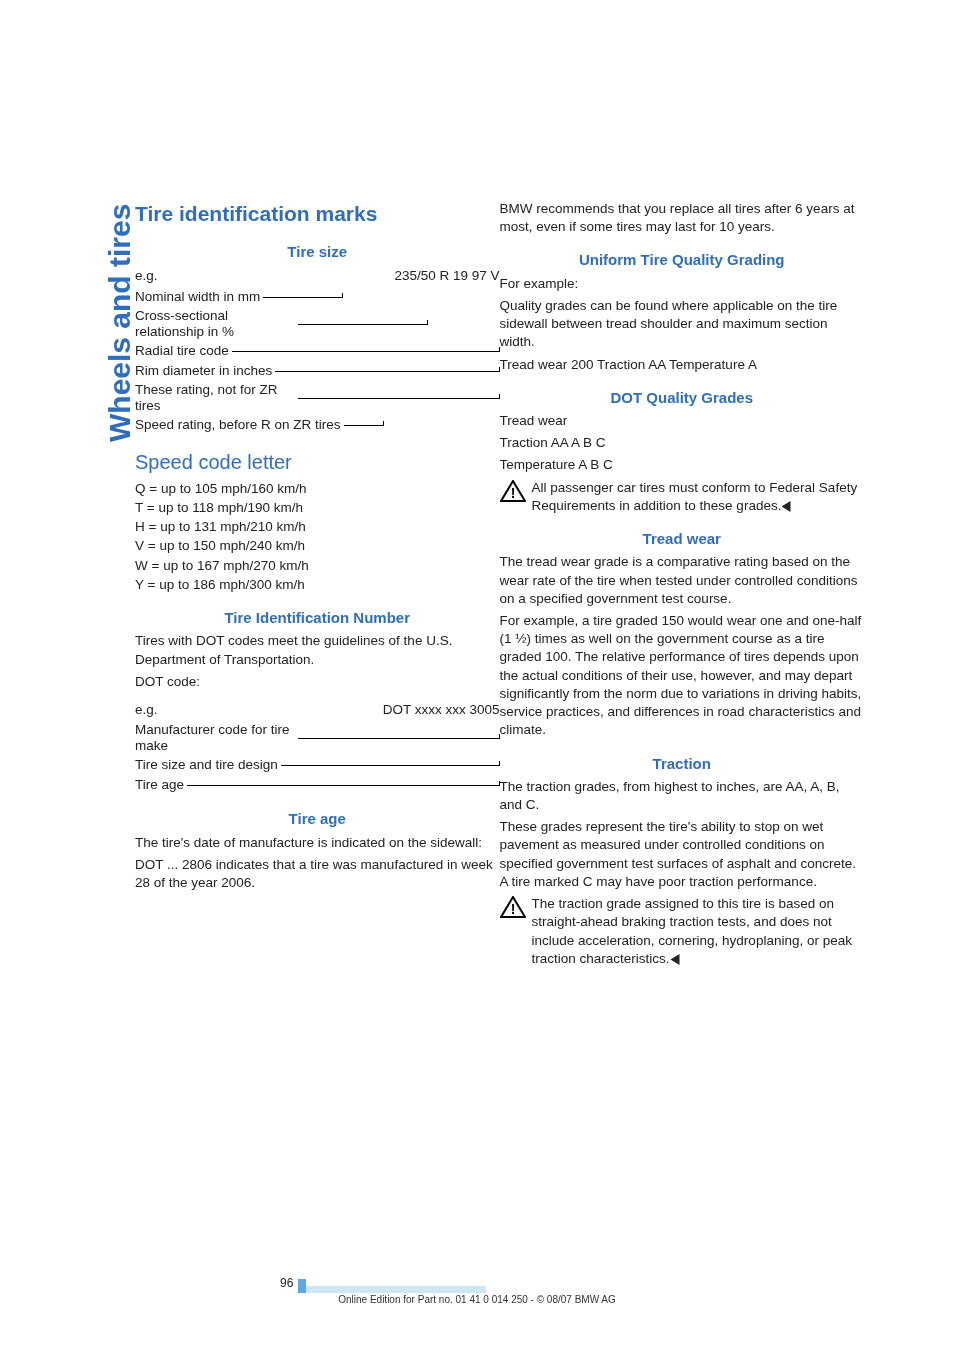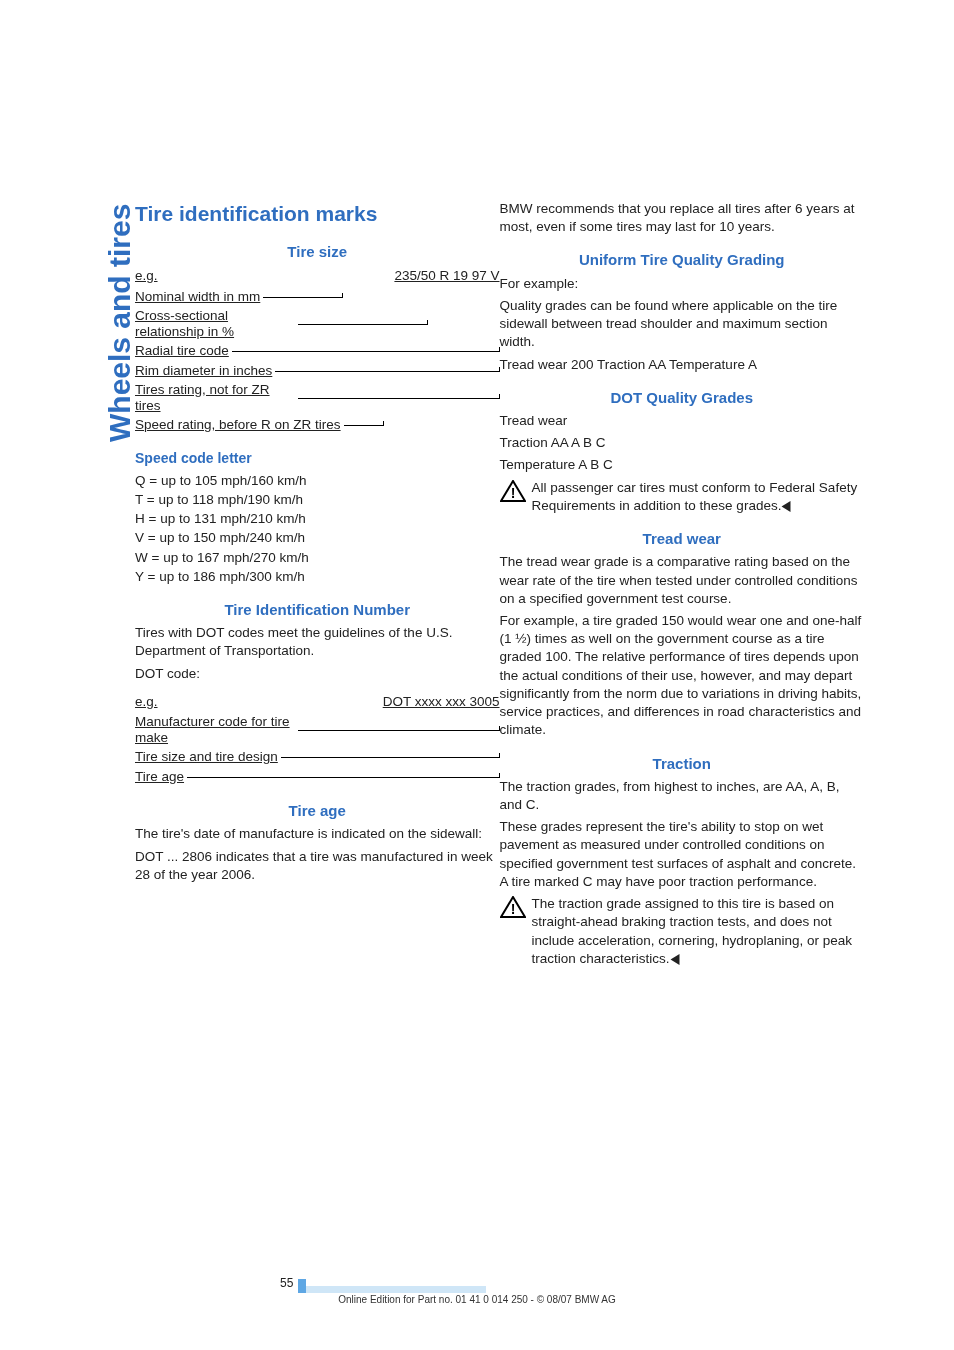--- a/index.html
+++ b/index.html
@@ -48,28 +48,27 @@
   }
   h2.sub {
     color: #2f6ebf;
     font-size: 15px;
     font-weight: 700;
     margin: 14px 0 4px 0;
     text-align: center;
   }
   h3.mini {
     color: #2f6ebf;
-    font-size: 14px;
-    font-weight: 700;
+    font-size: 20px;
+    font-weight: 400;
     margin: 14px 0 4px 0;
   }
   p { margin: 0 0 4px 0; }
   .diagram {
     margin: 2px 0 2px 0;
-    text-decoration: underline;
   }
   .diagram-row {
     display: flex;
     align-items: center;
     height: 20px;
   }
   .diagram-label {
     flex: 0 0 auto;
     white-space: nowrap;
     padding-right: 3px;
@@ -187,21 +186,21 @@
           </div>
         <div class="diagram-row">
             <span class="diagram-label">Radial tire code</span>
             <span class="diagram-line"></span>
           </div>
         <div class="diagram-row">
             <span class="diagram-label">Rim diameter in inches</span>
             <span class="diagram-line"></span>
           </div>
         <div class="diagram-row" style="height:34px;">
-            <span class="diagram-label" style="white-space:normal;max-width:160px;line-height:1.2;">Tires rating, not for ZR tires</span>
+            <span class="diagram-label" style="white-space:normal;max-width:160px;line-height:1.2;">These rating, not for ZR tires</span>
             <span class="diagram-line"></span>
           </div>
         <div class="diagram-row">
             <span class="diagram-label">Speed rating, before R on ZR tires</span>
             <span class="diagram-line" style="max-width:40px;"></span>
           </div>
       </div>
 
       <h3 class="mini">Speed code letter</h3>
       <div class="speed-list">
@@ -275,16 +274,16 @@
               <polygon points="13,1 25,21 1,21" fill="none" stroke="#000" stroke-width="2"></polygon>
               <text x="13" y="18" text-anchor="middle" font-size="14" font-weight="bold" fill="#000">!</text>
             </svg>
         </span>
         <span><span>The traction grade assigned to this tire is based on straight-ahead braking traction tests, and does not include acceleration, cornering, hydroplaning, or peak traction characteristics.</span><span class="end-mark">◀</span></span>
       </div>
     </div>
   </div>
 
   <div class="pagenum-wrap">
-    <span class="pagenum-box"><span class="pagenum">55</span></span>
+    <span class="pagenum-box"><span class="pagenum">96</span></span>
   </div>
   <div class="footer-text">Online Edition for Part no. 01 41 0 014 250 - © 08/07 BMW AG</div>
 </div>
 
 </body></html>

